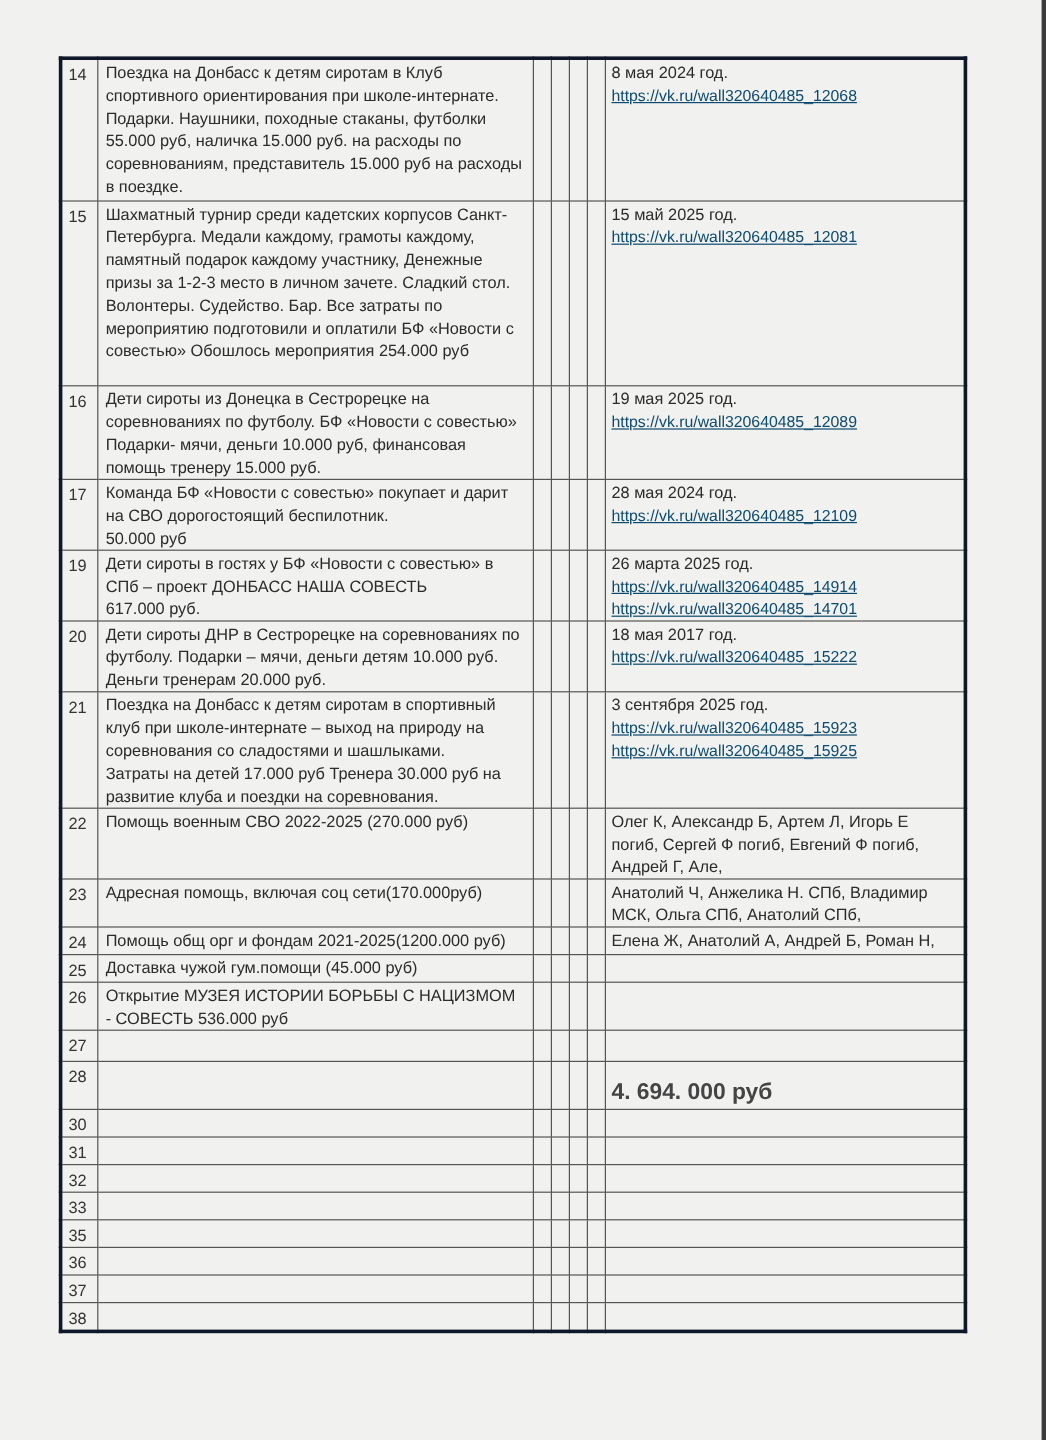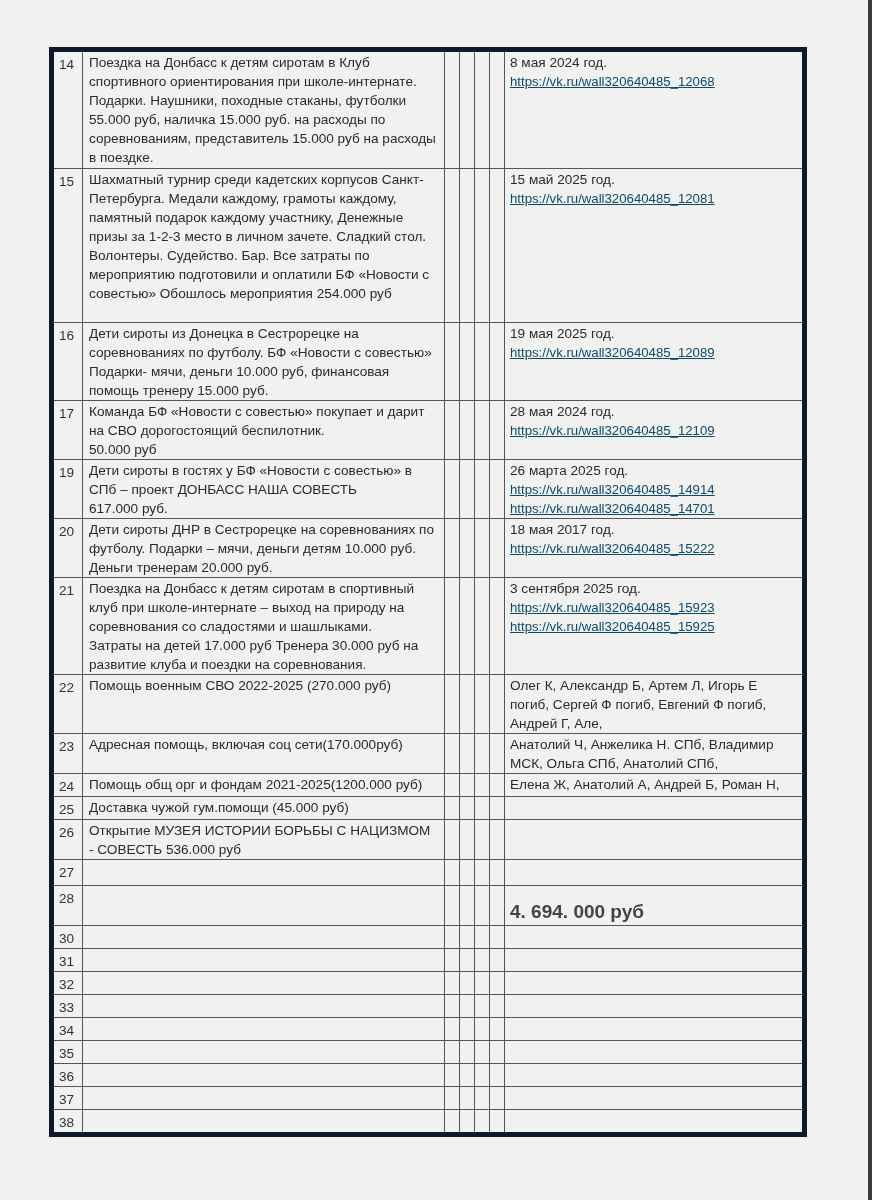--- a/index.html
+++ b/index.html
@@ -10,21 +10,21 @@
     overflow: hidden;
     font-family: "Liberation Sans", "DejaVu Sans", sans-serif;
     color: #2b2b2b;
   }
   .page-edge {
     position: absolute; right: 0; top: 0; width: 4px; height: 1200px;
     background: #3a3a3a;
   }
   .table {
     position: absolute; left: 49px; top: 47px; width: 757px;
-    border: 5px solid #0f172a;
+    border: 3px solid #0f172a;
     border-collapse: collapse;
     table-layout: fixed;
   }
   .table td {
     border: 1px solid #555;
     vertical-align: top;
     padding: 0;
     font-size: 13.6px;
     line-height: 19px;
   }
@@ -278,29 +278,20 @@
   <tr style="height: 20px;">
     <td class="num">33</td>
     <td class="desc"><span class="desc-text"></span></td>
     <td></td>
     <td></td>
     <td></td>
     <td></td>
     <td class="info"></td>
   </tr>
 
-  <tr style="height: 20px;">
-    <td class="num">34</td>
-    <td class="desc"><span class="desc-text"></span></td>
-    <td></td>
-    <td></td>
-    <td></td>
-    <td></td>
-    <td class="info"></td>
-  </tr>
 
   <tr style="height: 20px;">
     <td class="num">35</td>
     <td class="desc"><span class="desc-text"></span></td>
     <td></td>
     <td></td>
     <td></td>
     <td></td>
     <td class="info"></td>
   </tr>

